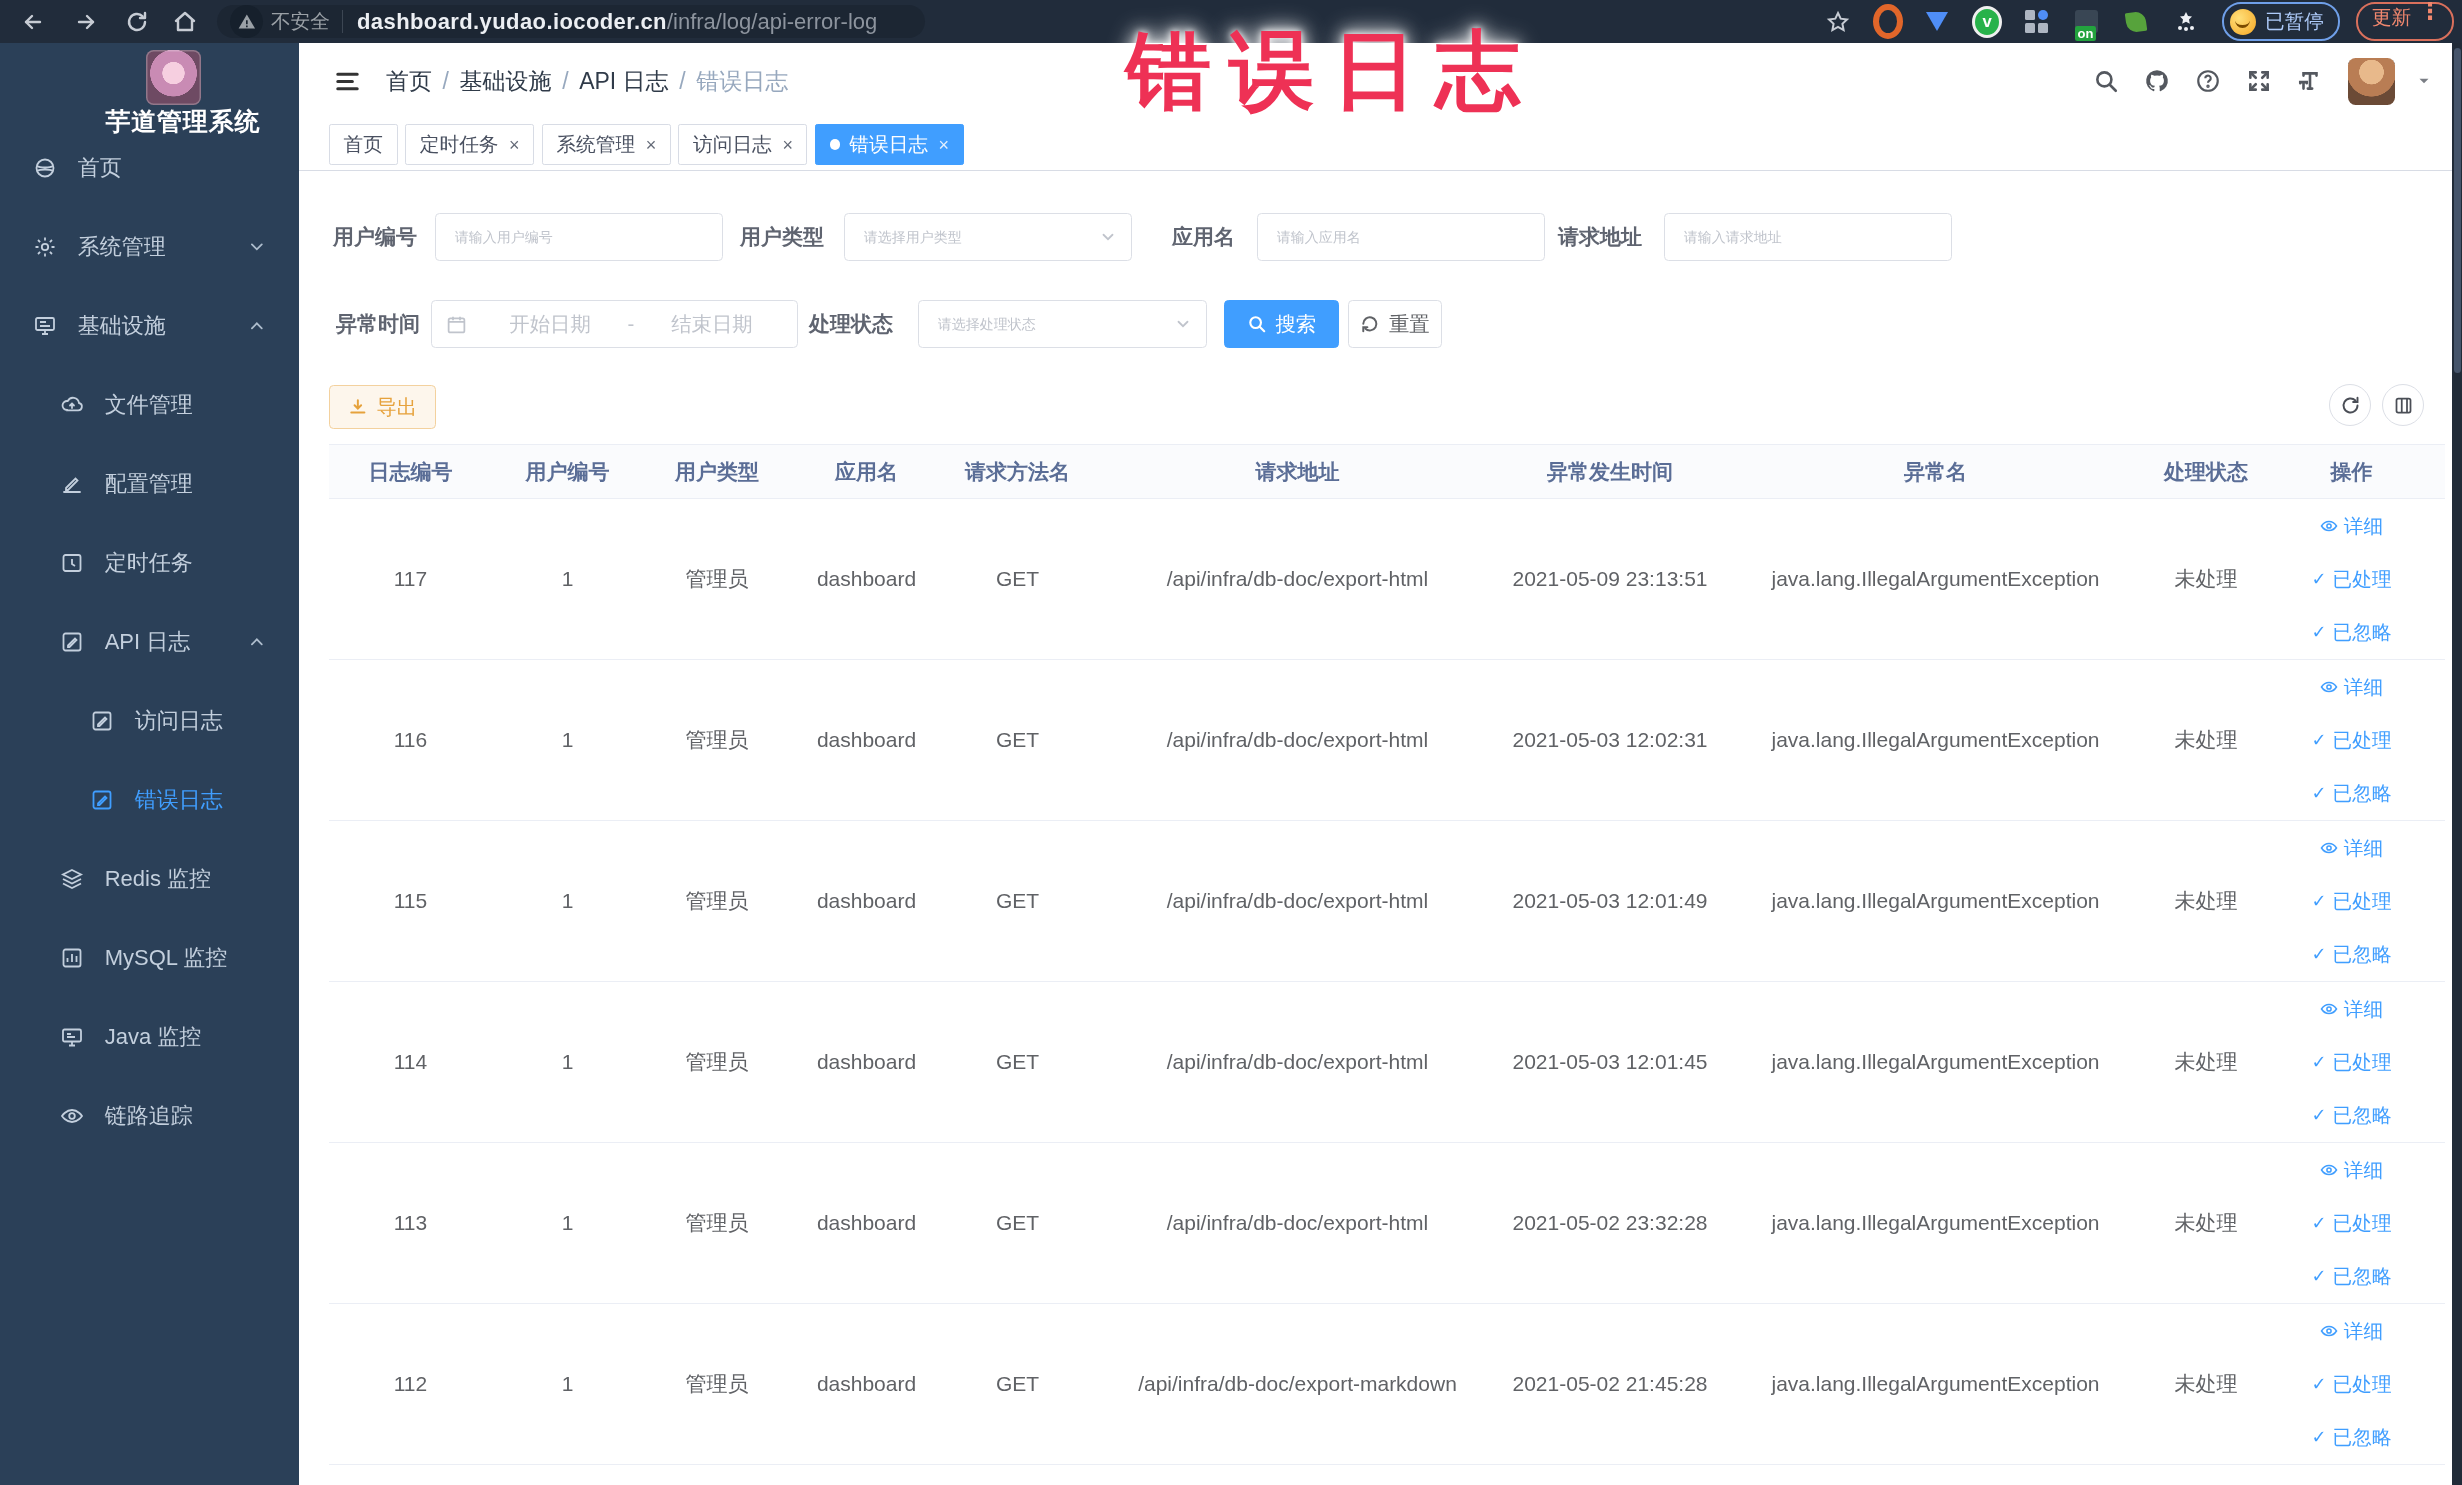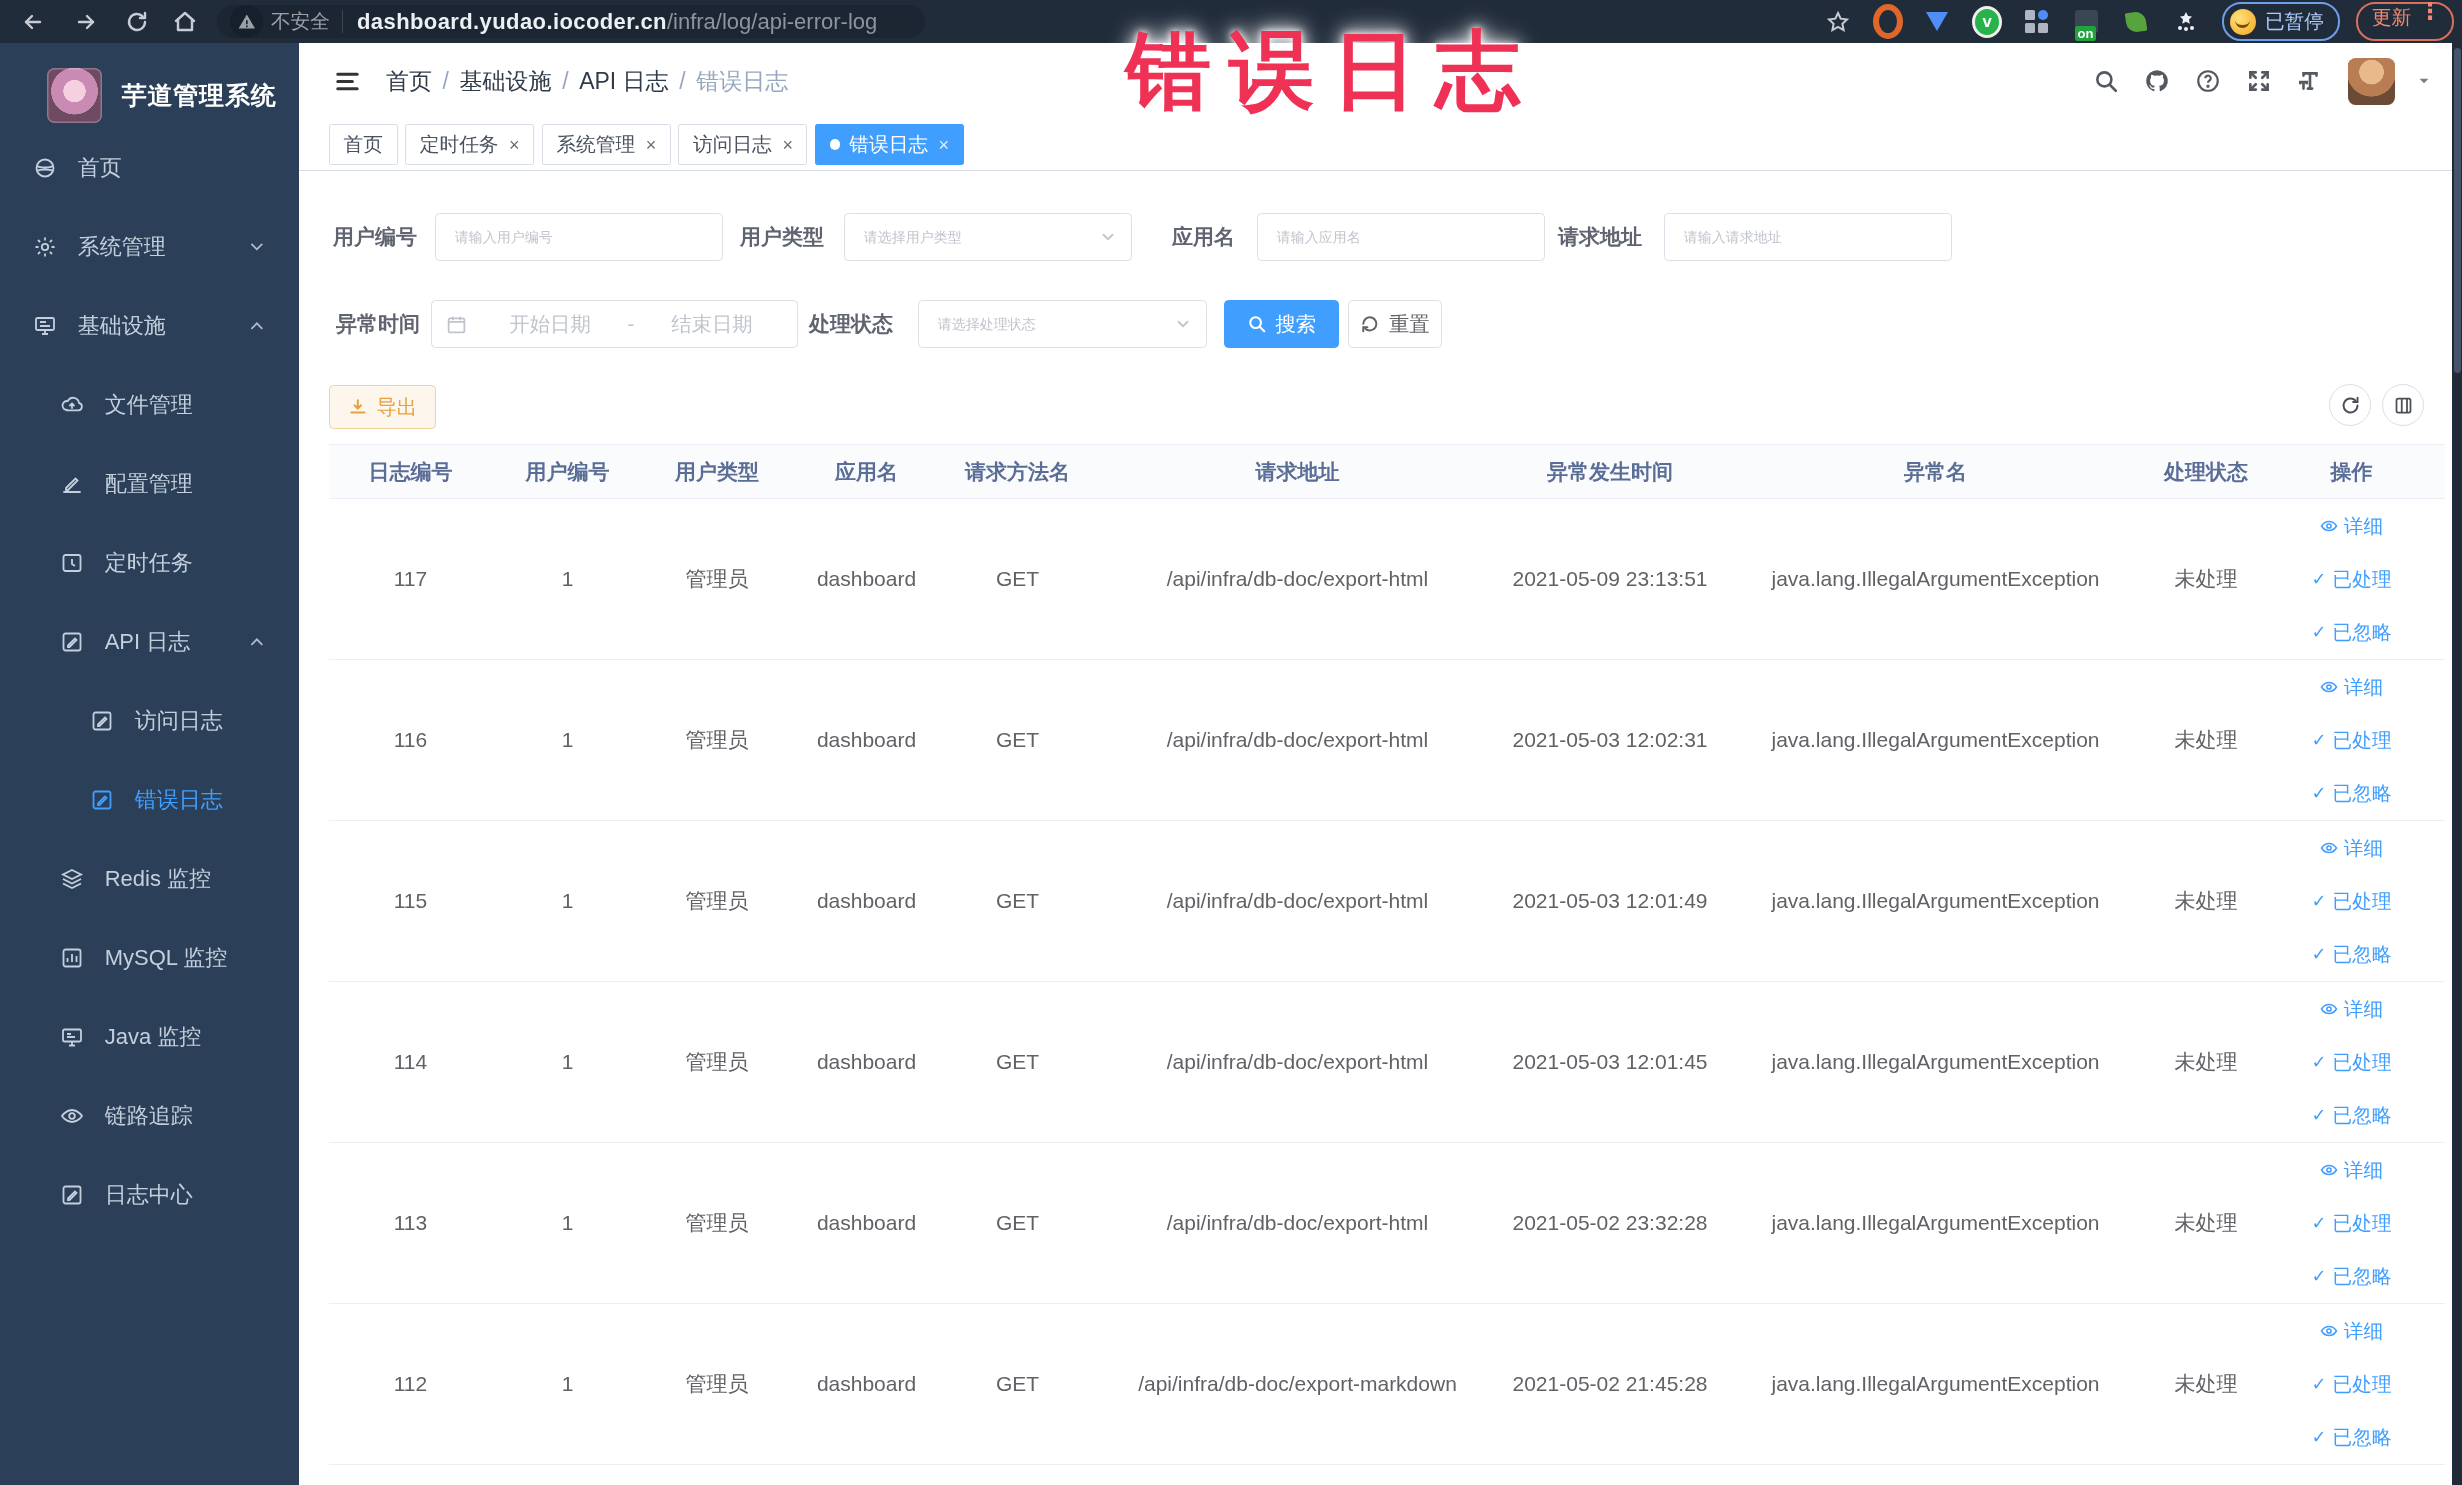--- a/index.html
+++ b/index.html
@@ -37,21 +37,21 @@
   .profile-label{color:#aecbfa;font-size:19.7px;}
   .update-pill{display:flex;align-items:flex-start;margin-left:16.7px;height:35px;border:2.3px solid #d9705c;border-radius:19px;padding:0 10.6px 0 13.6px;margin-right:7.6px;}
   .update-label{color:#f0876e;font-size:19.7px;margin-right:7.6px;}
   .kebab{color:#f0876e;font-size:23px;font-weight:bold;line-height:15px;letter-spacing:0;}
 
   
   .app{position:absolute;top:43px;left:0;width:2462px;height:1443px;display:flex;}
 
   
   .sidebar{width:299px;flex:0 0 299px;background:#2b4058;position:relative;overflow:hidden;}
-  .logo-row{display:flex;align-items:center;padding:25px 0 0 47px;}
+  .logo-row{display:flex;align-items:center;padding:7px 0 0 47px;flex-direction:column;}
   .logo-img{width:55px;height:55px;border-radius:7.6px;background:
       radial-gradient(circle at 50% 42%,#f6cfe0 0 26%,#c98bb4 27% 55%,#6e4a63 56% 100%);
       box-shadow:inset 0 0 0 1.5px rgba(255,255,255,.25);}
   .logo-title{color:#ffffff;font-size:25px;font-weight:bold;margin-left:19.7px;letter-spacing:0.8px;}
   .menu{position:absolute;top:85px;left:0;right:0;}
   .s-item{height:79px;display:flex;align-items:center;color:#c3cfdd;font-size:22px;position:relative;cursor:pointer;}
   .s-item .s-icon{width:26px;height:26px;display:flex;align-items:center;justify-content:center;margin-right:19.7px;}
   .s-item .s-icon svg{width:24px;height:24px;}
   .s-item.lvl0{padding-left:32px;}
   .s-item.lvl1{padding-left:59px;}
@@ -350,29 +350,20 @@
           </div>
           <div class="s-item lvl1">
             <span class="s-icon">
               <svg viewBox="0 0 24 24" fill="none" stroke="currentColor" stroke-width="1.8">
                 <path d="M2 12s3.8-6 10-6 10 6 10 6-3.8 6-10 6-10-6-10-6z"></path>
                 <circle cx="12" cy="12" r="2.8"></circle>
               </svg>
             </span>
             <span class="s-label">链路追踪</span>
           </div>
-          <div class="s-item lvl1">
-            <span class="s-icon">
-              <svg viewBox="0 0 24 24" fill="none" stroke="currentColor" stroke-width="1.8" stroke-linecap="round">
-                <rect x="3.5" y="3.5" width="17" height="17" rx="2"></rect>
-                <path d="M8 15.5l7-7 1.5 1.5-7 7H8v-1.5z"></path>
-              </svg>
-            </span>
-            <span class="s-label">日志中心</span>
-          </div>
         </div>
     </aside>
 
     <div class="main">
 
       <div class="navbar">
         <div class="hamburger">
           <svg viewBox="0 0 24 24" fill="none" stroke="currentColor" stroke-width="2.6" stroke-linecap="round">
               <path d="M4 6h16M4 12h12M4 18h16"></path>
             </svg>

